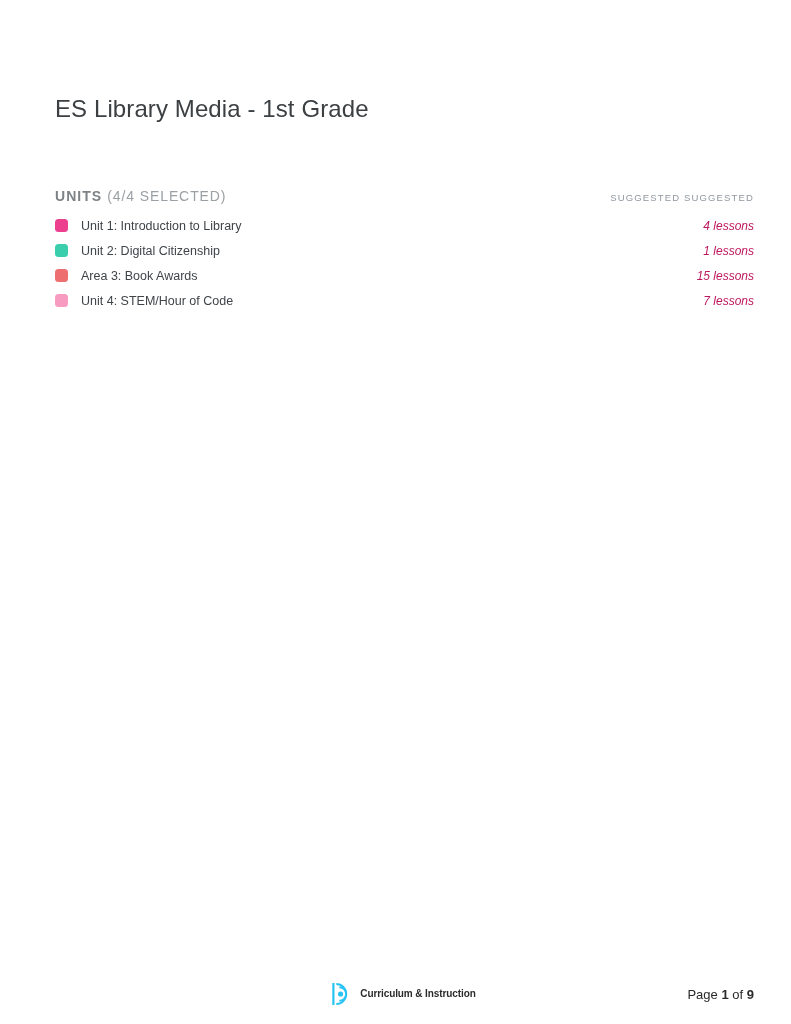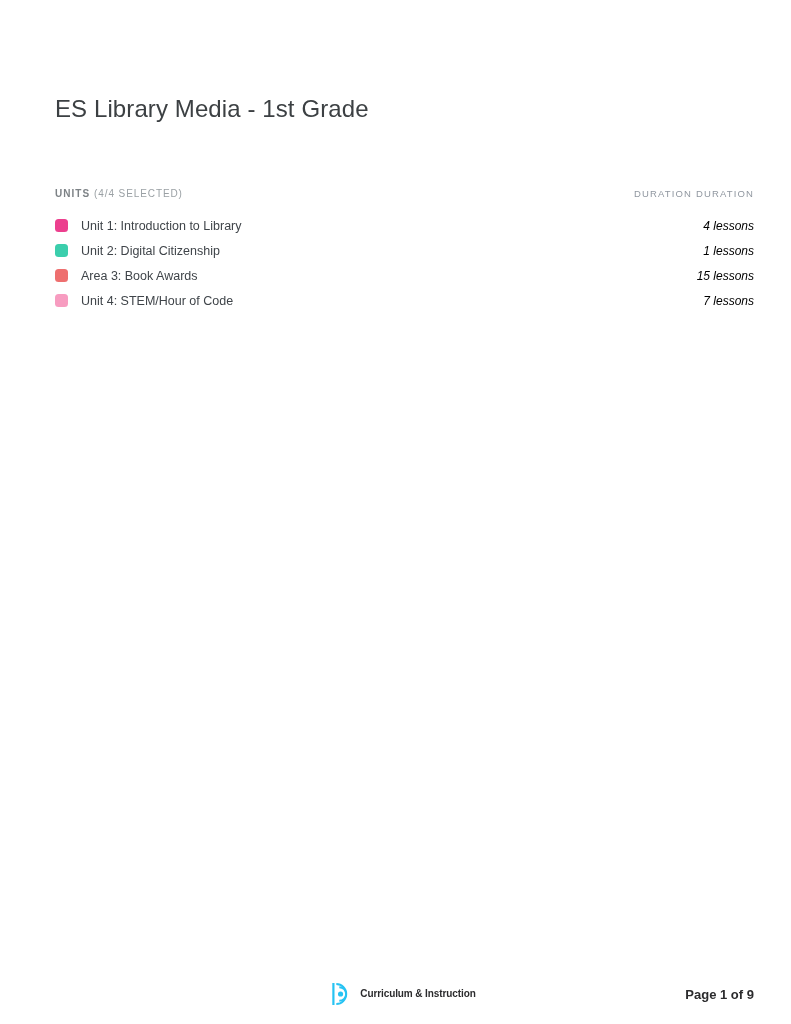--- a/index.html
+++ b/index.html
@@ -59,21 +59,21 @@
     width: 699px;
   }
 
   .units-head {
     display: flex;
     align-items: baseline;
     justify-content: space-between;
     height: 14px;
   }
   .units-head-left {
-    font-size: 10px;
+    font-size: 14px;
     letter-spacing: 1.05px;
     color: #8d9296;
     white-space: nowrap;
   }
   .units-head-left .strong {
     font-weight: 700;
     color: #7d8286;
   }
   .units-head-left .light {
     font-weight: 400;
@@ -107,21 +107,21 @@
     font-size: 12.5px;
     font-weight: 400;
     color: #3f4449;
     white-space: nowrap;
     line-height: 16px;
   }
   .unit-duration {
     margin-left: auto;
     font-size: 12px;
     font-style: italic;
-    color: #000000;
+    color: #be185d;
     white-space: nowrap;
     text-align: right;
     line-height: 16px;
   }
 
   
   .footer {
     position: absolute;
     left: 0;
     top: 981px;
@@ -157,40 +157,40 @@
     top: 4px;
     font-size: 13px;
     color: #2b2b2d;
     line-height: 20px;
     white-space: nowrap;
   }
   .page-num .n {
     font-weight: 700;
   }
   .page-num .w {
-    font-weight: 700;
+    font-weight: 400;
   }
 </style>
 </head>
 <body>
 
 <div class="page">
 
   <div class="doc-header">
     <h1 class="doc-title">ES Library Media - 1st Grade</h1>
   </div>
 
   <div class="units-block">
 
     <div class="units-head">
       <div class="units-head-left">
         <span class="strong">UNITS</span>
         <span class="light">(4/4 SELECTED)</span>
       </div>
-      <div class="units-head-right">DURATION DURATION</div>
+      <div class="units-head-right">SUGGESTED SUGGESTED</div>
     </div>
 
     <div class="unit-rows">
 
       <div class="unit-row">
         <span class="swatch" style="background: rgb(236, 63, 142);"></span>
         <span class="unit-label">Unit 1: Introduction to Library</span>
         <span class="unit-duration">4 lessons</span>
       </div>
 

